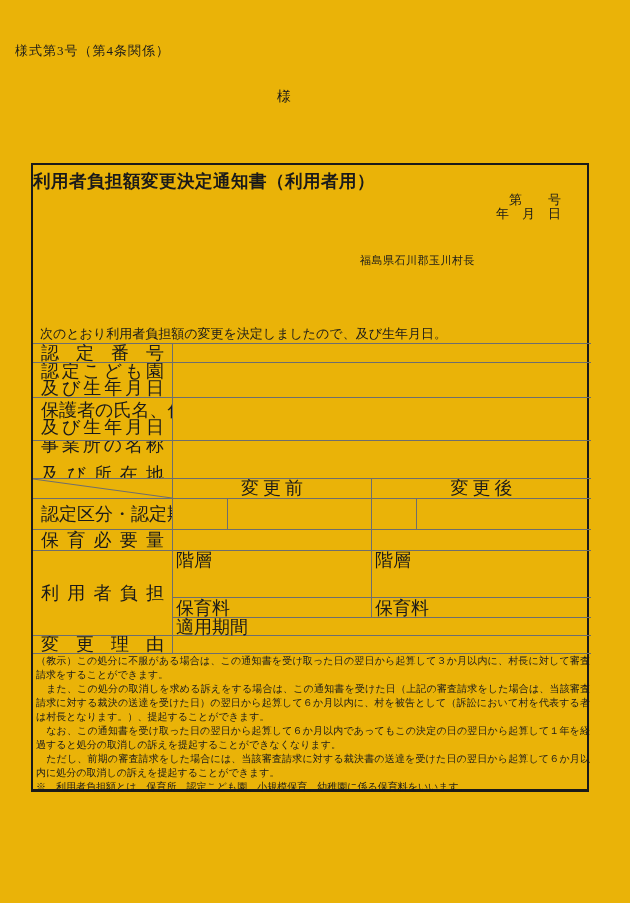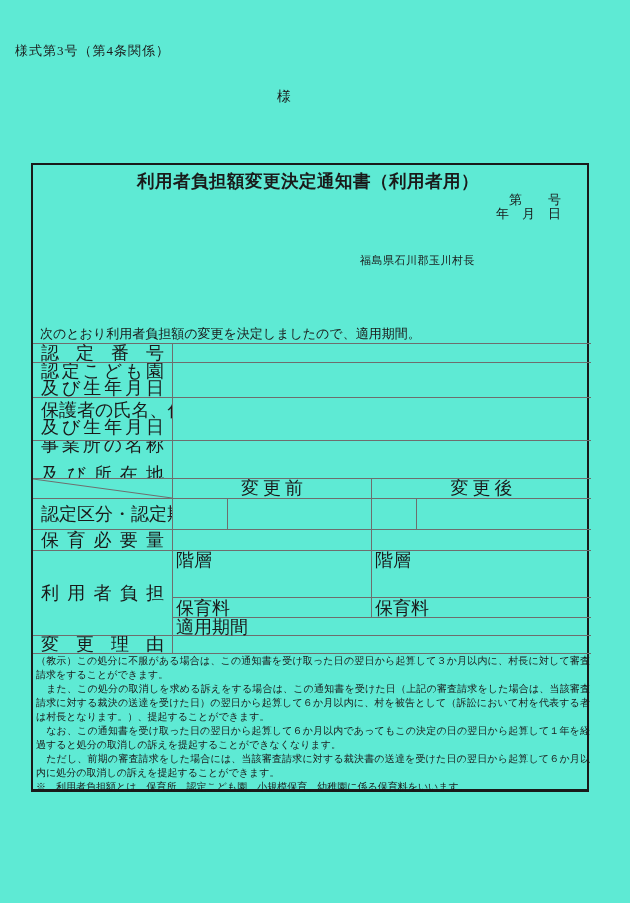--- a/index.html
+++ b/index.html
@@ -1,32 +1,32 @@
 <!DOCTYPE html>
 <html><head>
 <meta charset="utf-8">
 <style>
   * { margin:0; padding:0; box-sizing:border-box; }
   html,body { background:#ffffff; }
   .page {
-    position:relative; width:630px; height:903px; background:#5eead4;
+    position:relative; width:630px; height:903px; background:#eab308;
     font-family:"Liberation Serif", serif; color:#1a1a1a; overflow:hidden;
   }
   .form-label { position:absolute; left:15px; top:42px; font-size:13px; letter-spacing:1px; }
   .addressee  { position:absolute; left:277px; top:88px; font-size:14px; }
 
   .notice-box {
     position:absolute; left:31px; top:163px; width:558px; height:629px;
     border:2px solid #1a1a1a; border-bottom-width:3px;
   }
   .box-inner { position:relative; width:100%; height:100%; }
 
   .doc-title {
     position:absolute; left:0; top:4px; width:100%; padding-right:108px;
-    text-align:right; font-family:Liberation Mono, monospace;
+    text-align:left; font-family:Liberation Mono, monospace;
     font-weight:bold; font-size:17.5px; letter-spacing:0.5px; white-space:nowrap;
   }
   .doc-number-block {
     position:absolute; right:26px; top:28px; text-align:right;
     font-size:13px; line-height:14px;
   }
   .issuer { position:absolute; left:327px; top:88px; font-size:11px; letter-spacing:0.5px; }
   .intro  { position:absolute; left:7px; top:160px; font-size:13px; }
 
   .form-table {
@@ -75,21 +75,21 @@
 
       <div class="doc-title">利用者負担額変更決定通知書（利用者用）</div>
 
       <div class="doc-number-block">
         <div>第　　号</div>
         <div>年　月　日</div>
       </div>
 
       <div class="issuer">福島県石川郡玉川村長</div>
 
-      <div class="intro">次のとおり利用者負担額の変更を決定しましたので、適用期間。</div>
+      <div class="intro">次のとおり利用者負担額の変更を決定しましたので、及び生年月日。</div>
 
       <div class="form-table">
 
         <div class="cell label-cell" style="grid-row:1; grid-column:1;">
           <span class="label-line">認定番号</span>
         </div>
         <div class="cell no-r" style="grid-row:1; grid-column:2 / span 4;"></div>
 
         <div class="cell label-cell" style="grid-row:2; grid-column:1;">
           <span class="label-line">認定こども園</span>

